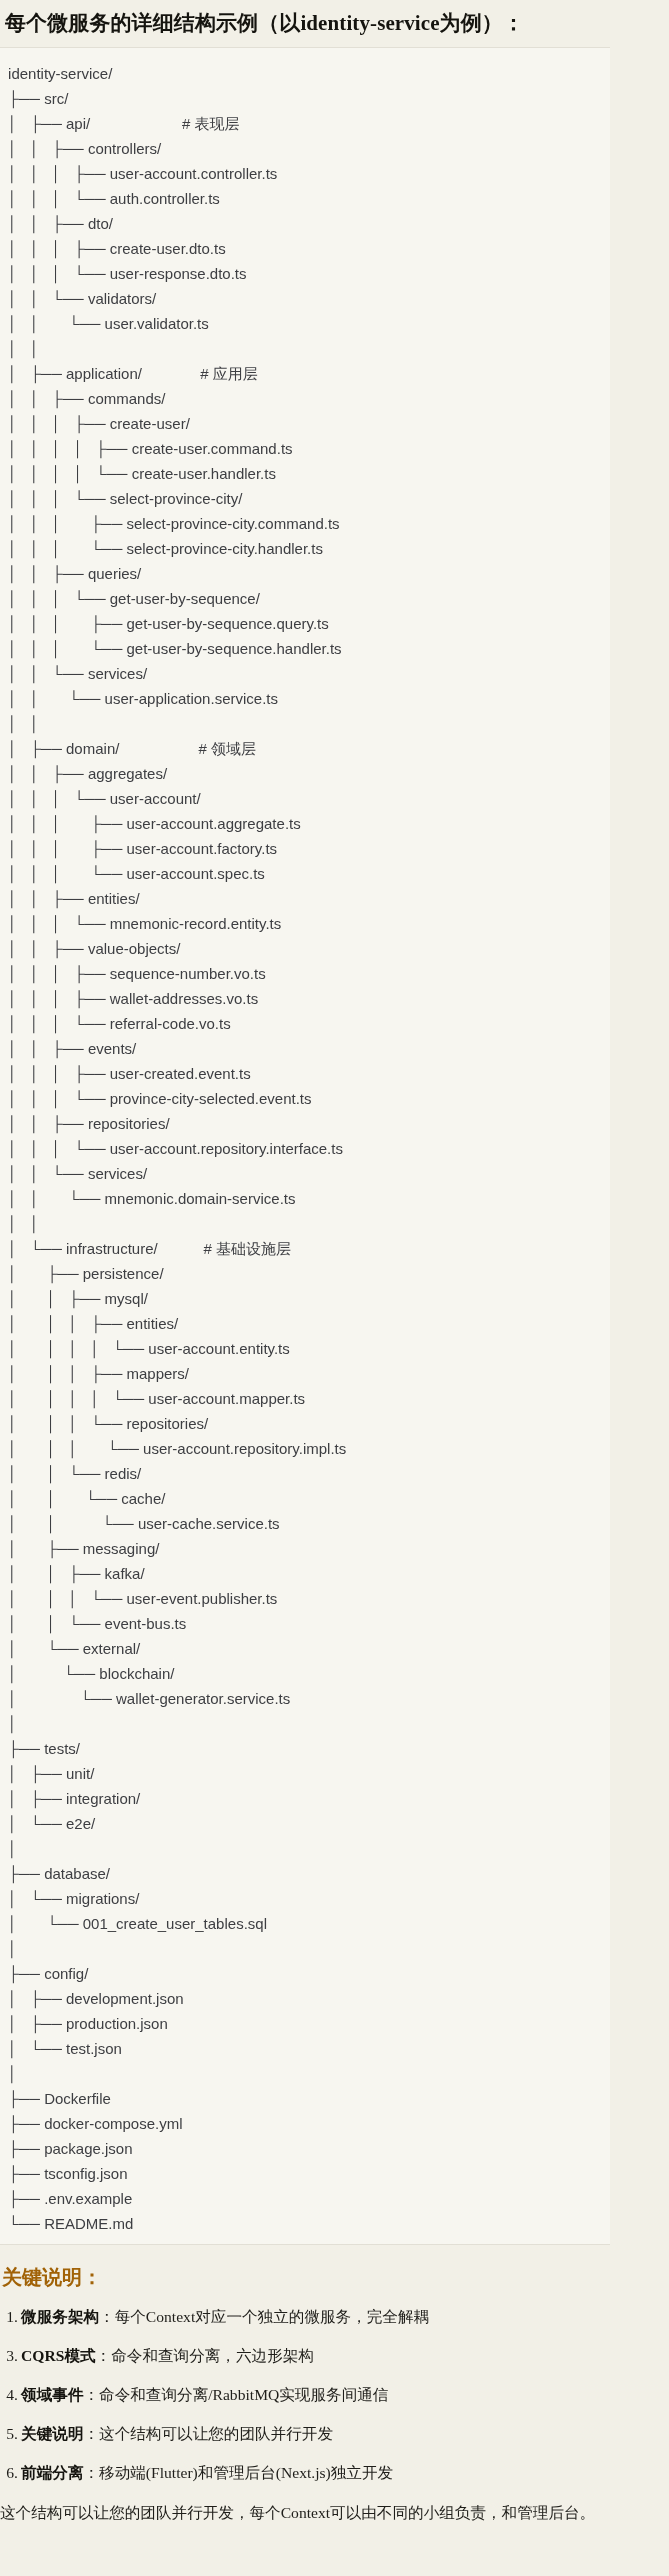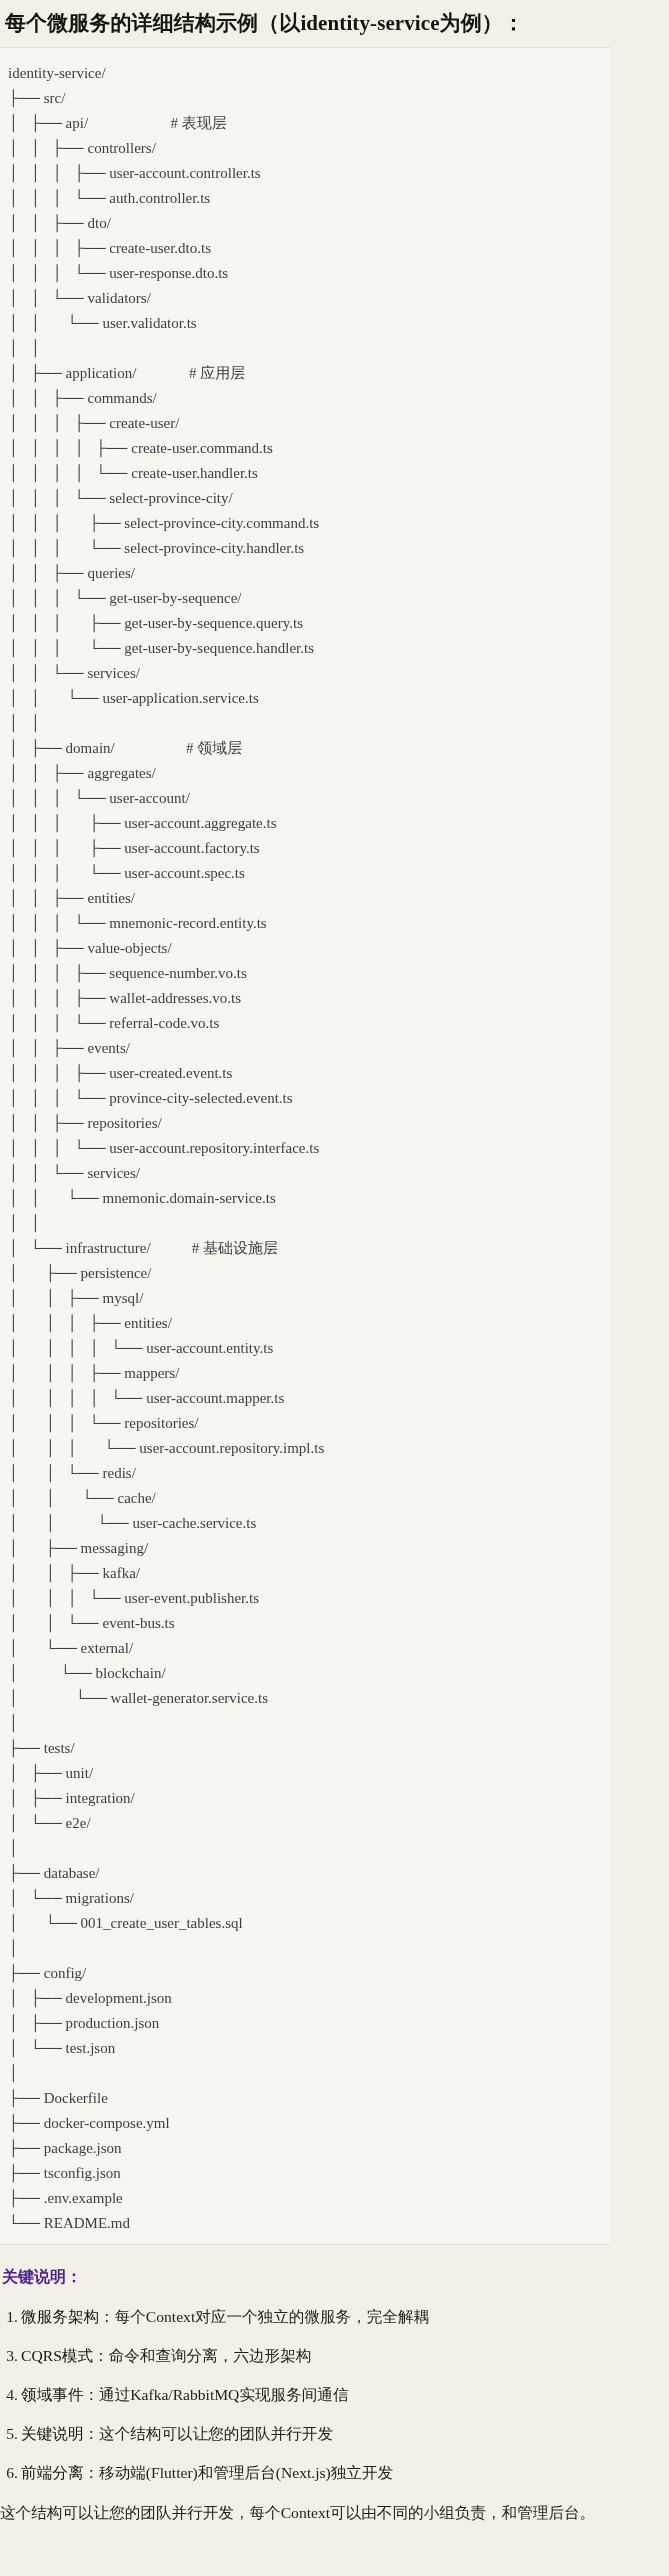--- a/index.html
+++ b/index.html
@@ -25,49 +25,49 @@
 
   .code-block {
     margin-top: 9.4px;
     background: #f7f6f0;
     border-top: 0.6px solid #e2dfd5;
     border-bottom: 0.6px solid #e2dfd5;
   }
   .code-block pre {
     margin: 0;
     padding: 12.5px 10px 8.8px 8.1px;
-    font-family: Liberation Serif, serif;
+    font-family: Liberation Sans, sans-serif;
     font-size: 15px;
     line-height: 25px;
     color: #3d3e42;
     white-space: pre;
   }
 
   .notes-heading {
     margin: 20px 0 0 1.9px;
-    font-size: 16px;
+    font-size: 20px;
     line-height: 24px;
     font-weight: 700;
-    color: #4c1d95;
+    color: #a16207;
   }
 
   .notes-list {
     margin: 16.3px 0 0 0;
     padding: 0;
     list-style: none;
   }
   .note-item {
     padding-left: 6.3px;
     font-size: 15.6px;
     line-height: 21px;
     margin-bottom: 18px;
     color: #1f1e1a;
   }
   .note-item .num { margin-right: 3.1px; }
-  .note-item strong { font-weight: 400; color: #15140f; }
+  .note-item strong { font-weight: 700; color: #15140f; }
 
   .closing {
     margin: 19px 0 0 0;
     padding: 0;
     font-size: 15.6px;
     line-height: 21px;
     color: #1f1e1a;
   }
 </style>
 </head>
@@ -165,21 +165,21 @@
 ├── tsconfig.json
 ├── .env.example
 └── README.md</pre>
   </div>
 
   <h3 class="notes-heading">关键说明：</h3>
 
   <ol class="notes-list">
     <li class="note-item"><span class="num">1.</span><strong>微服务架构</strong><span>：每个Context对应一个独立的微服务，完全解耦</span></li>
     <li class="note-item"><span class="num">3.</span><strong>CQRS模式</strong><span>：命令和查询分离，六边形架构</span></li>
-    <li class="note-item"><span class="num">4.</span><strong>领域事件</strong><span>：通过Kafka/RabbitMQ实现服务间通信</span></li>
+    <li class="note-item"><span class="num">4.</span><strong>领域事件</strong><span>：命令和查询分离/RabbitMQ实现服务间通信</span></li>
     <li class="note-item"><span class="num">5.</span><strong>关键说明</strong><span>：这个结构可以让您的团队并行开发</span></li>
     <li class="note-item"><span class="num">6.</span><strong>前端分离</strong><span>：移动端(Flutter)和管理后台(Next.js)独立开发</span></li>
   </ol>
 
   <p class="closing">这个结构可以让您的团队并行开发，每个Context可以由不同的小组负责，和管理后台。</p>
 
 </div>
 
 
 </body></html>

